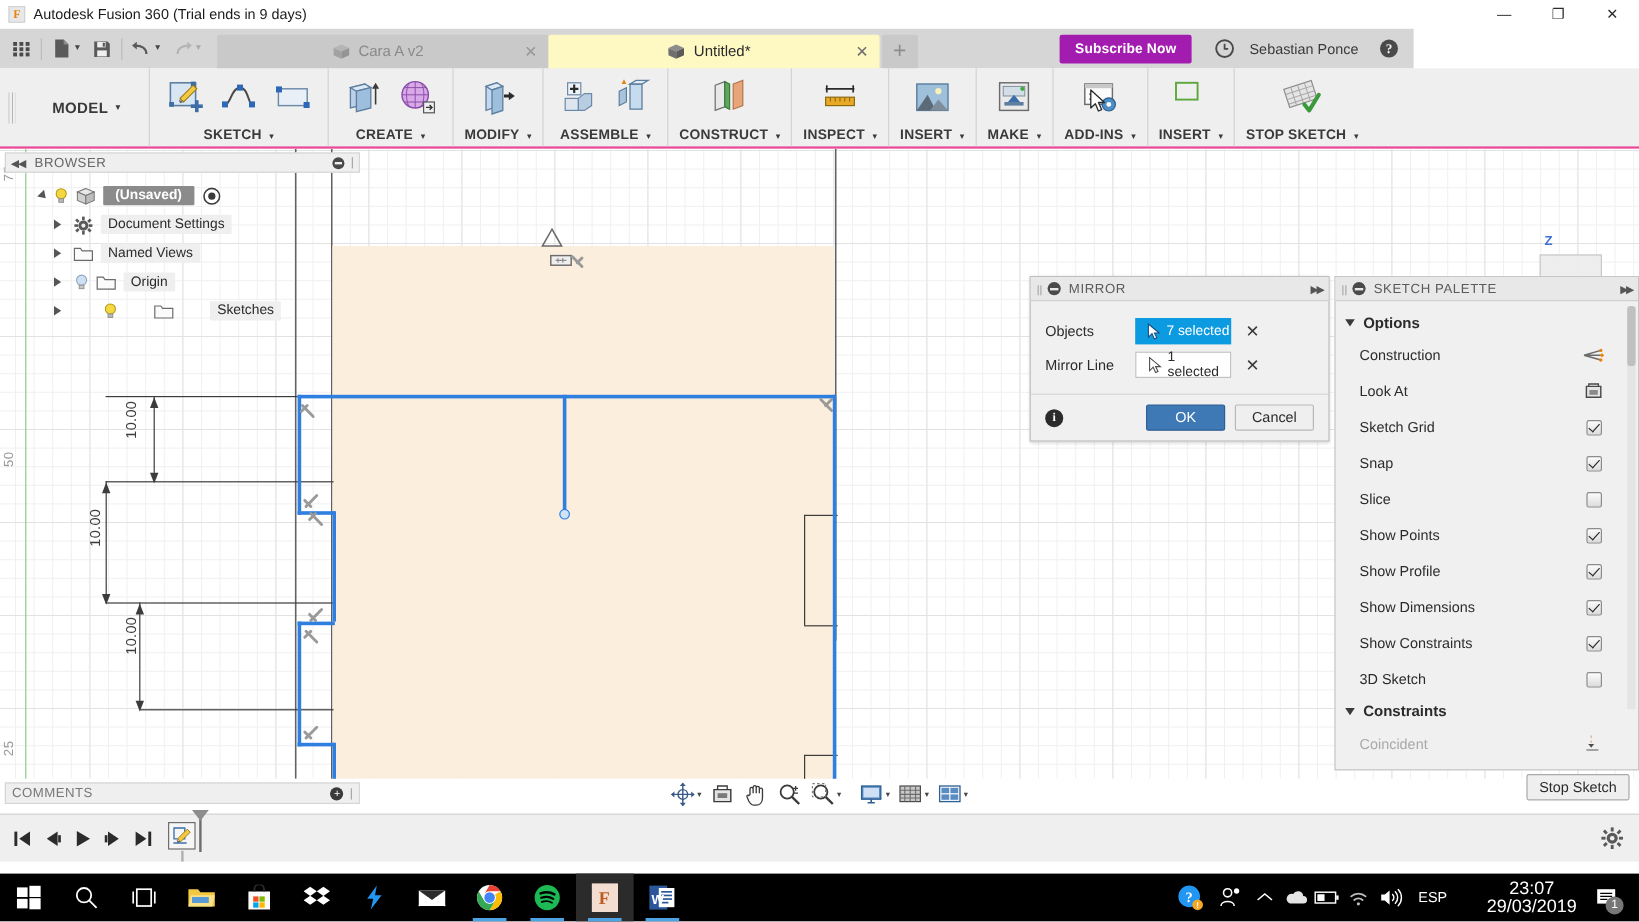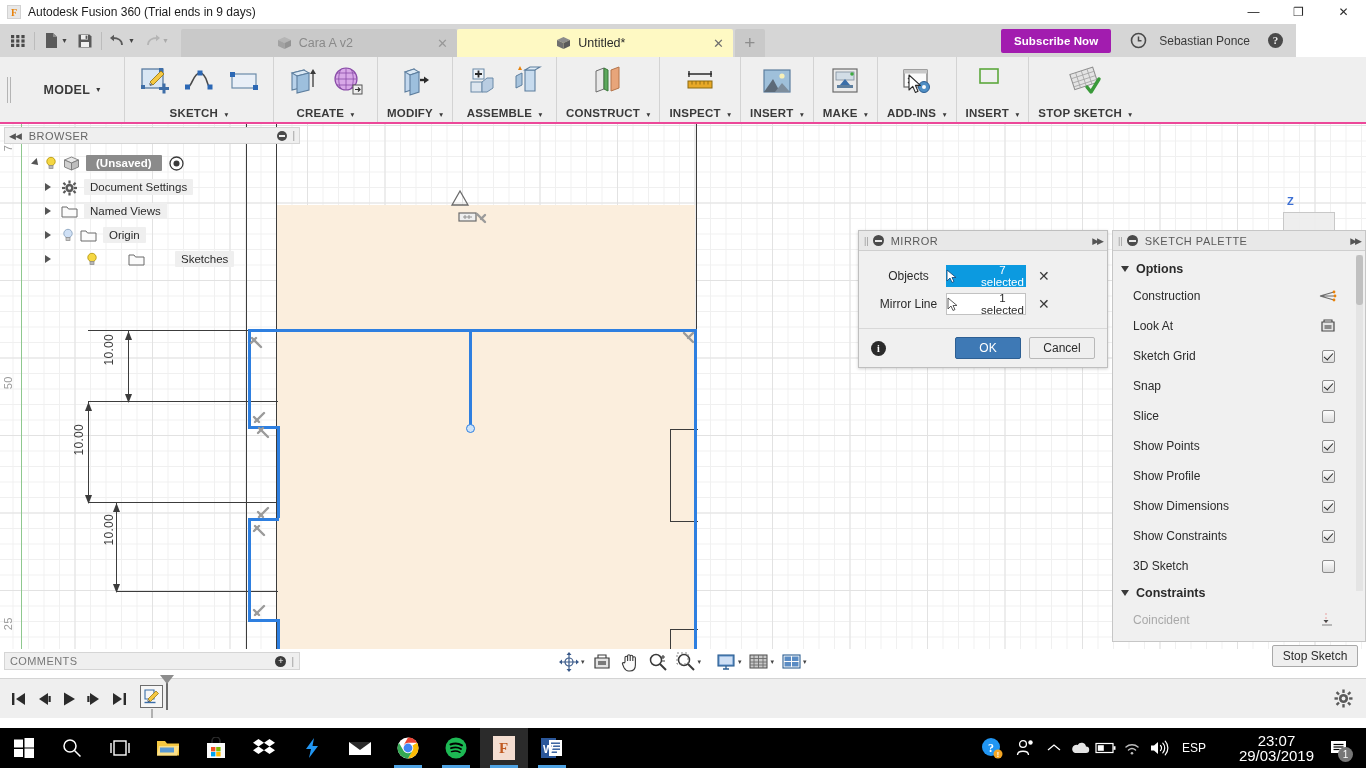--- a/index.html
+++ b/index.html
@@ -19,21 +19,21 @@
   .tb-logo { width:14px; height:14px; margin-left:7px; margin-right:7px;
     background:#e8e8e8; border:1px solid #d2d2d2; position:relative; flex:none;
     display:flex; align-items:center; justify-content:center;
     font-size:10px; font-weight:bold; color:#e8820b; font-family:"Liberation Serif",serif; }
   .tb-title { font-size:12px; color:#1b1b1b; }
   .tb-wbtns { margin-left:auto; display:flex; height:24px; }
   .tb-wbtn { width:45px; height:24px; display:flex; align-items:center;
     justify-content:center; color:#2b2b2b; font-size:12px; }
 
   
-  .qabar { position:absolute; top:24px; left:0; width:1296px; height:33px;
+  .qabar { position:absolute; top:24px; left:0; width:1178px; height:33px;
     background:#d6d6d6; display:flex; align-items:center; }
   .qa-left { display:flex; align-items:center; height:33px; padding-left:5px; }
   .qa-btn { width:26px; height:27px; display:flex; align-items:center;
     justify-content:center; position:relative; }
   .qa-caret { font-size:7px; color:#444; margin-left:-3px; margin-right:4px;
     align-self:center; }
   .qa-sep { width:1px; height:18px; background:#bcbcbc; margin:0 3px; }
 
   .tabs { display:flex; align-items:flex-end; height:33px; margin-left:8px; }
   .tab { height:28px; min-width:276px; display:flex; align-items:center;
@@ -156,25 +156,25 @@
     box-shadow:0 1px 3px rgba(0,0,0,.18); }
   .dlg-hdr { height:20px; background:#e8e8e8; border-bottom:1px solid #cfcfcf;
     display:flex; align-items:center; padding:0 5px; }
   .dlg-grip { font-size:9px; color:#999; margin-right:4px; }
   .dlg-min { width:11px; height:11px; border-radius:50%; background:#4a4a4a;
     position:relative; margin-right:7px; flex:none; }
   .dlg-min::after { content:''; position:absolute; left:2px; top:4.5px; width:7px;
     height:2px; background:#e8e8e8; }
   .dlg-title { font-size:11px; color:#5a5a5a; letter-spacing:.5px; }
   .dlg-expand { margin-left:auto; font-size:9px; color:#555; letter-spacing:-2px; }
-  .dlg-body { padding:11px 12px 10px 12px;text-align:center; }
+  .dlg-body { padding:11px 12px 10px 12px; }
   .drow { display:flex; align-items:center; height:28px; }
   .dlabel { width:75px; font-size:12px; color:#2b2b2b; }
   .dfield { width:80px; height:22px; display:flex; align-items:center;
-    padding-left:0; font-size:11.5px;gap:17px; }
+    padding-left:10px; font-size:11.5px; }
   .dfield.sel { background:#0c9ae0; color:#fff; }
   .dfield.unsel { background:#fff; border:1px solid #c2c2c2; color:#2b2b2b; }
   .dcur { width:13px; height:15px; margin-right:3px; flex:none; }
   .dx { margin-left:12px; font-size:14px; color:#3a3a3a; }
   .dlg-foot { border-top:1px solid #d8d8d8; padding:8px 12px;
     display:flex; align-items:center; }
   .dinfo { width:15px; height:15px; border-radius:50%; background:#2b2b2b;
     color:#fff; font-size:10px; font-weight:bold; display:flex;
     align-items:center; justify-content:center; font-family:"Liberation Serif",serif; }
   .dbtns { margin-left:auto; display:flex; gap:8px; }

